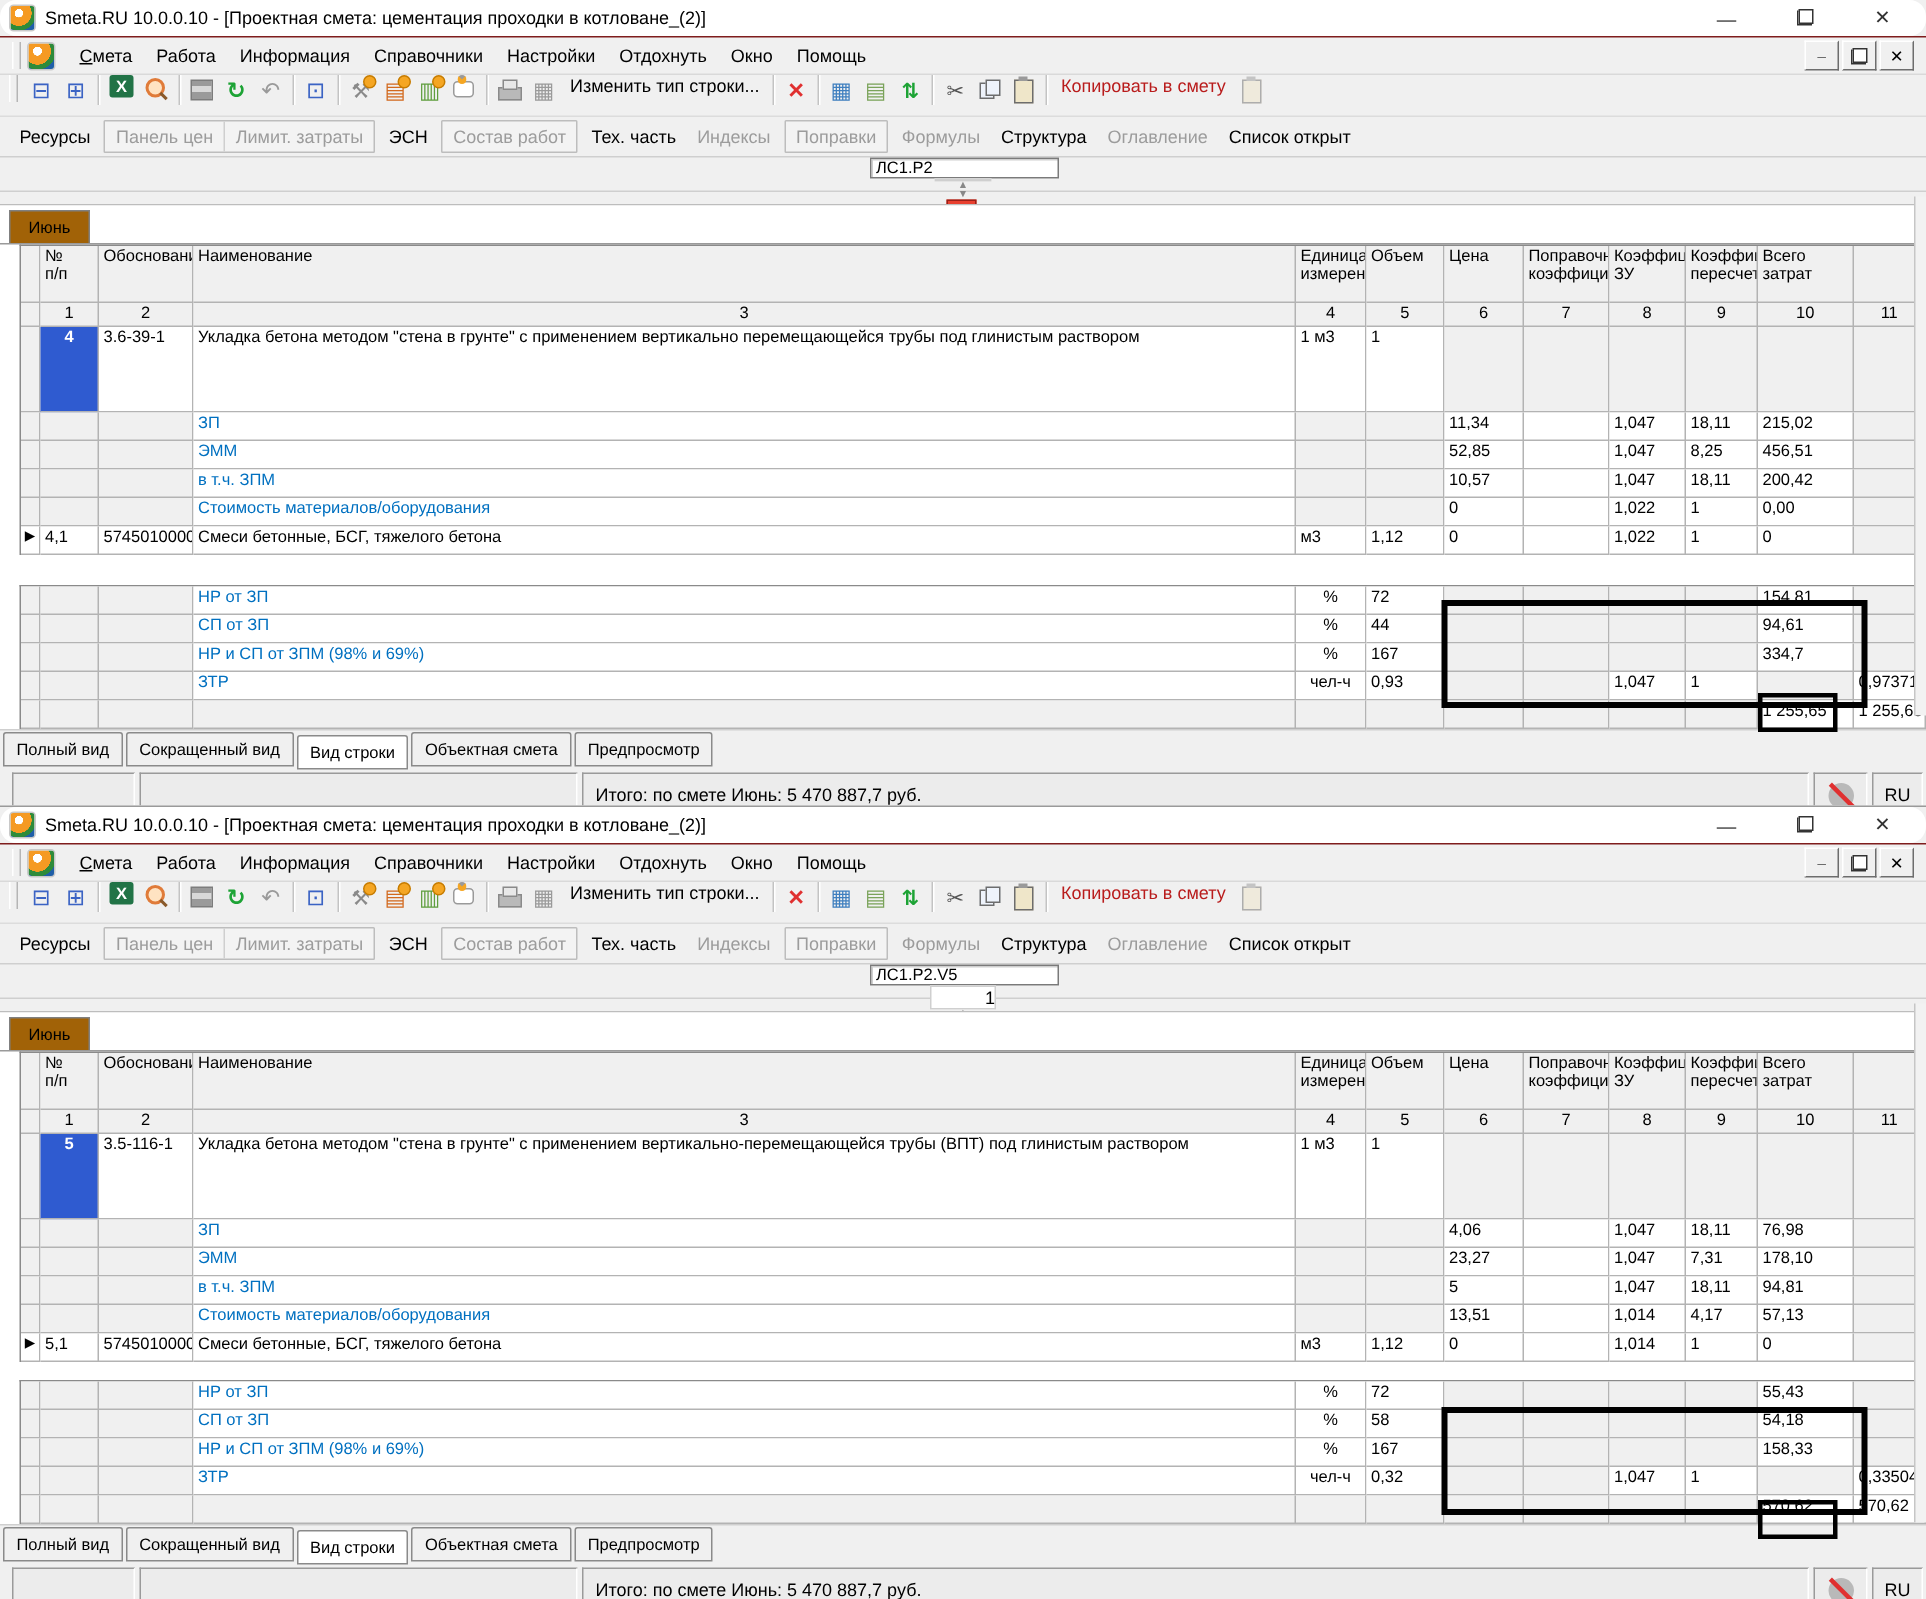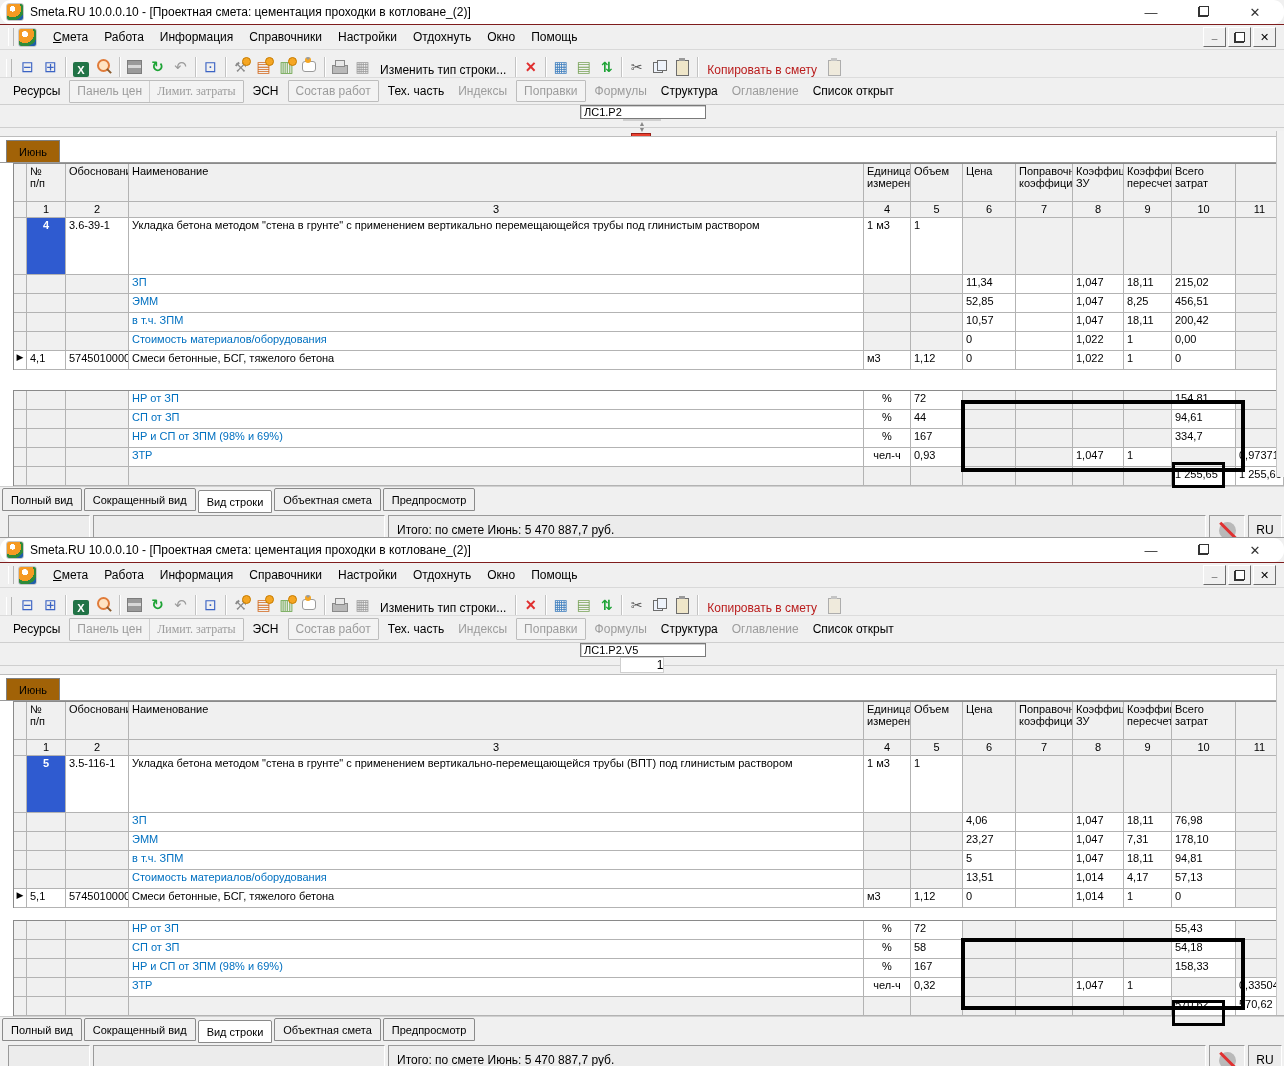--- a/index.html
+++ b/index.html
@@ -31,21 +31,21 @@
   .appico.small{width:17px;height:17px;margin-right:8px;}
   .menu-item{font-size:12px;padding:2px 8px;white-space:nowrap;}
   .menu-item.first u{text-decoration:underline;}
   .mdi-btns{margin-left:auto;display:flex;gap:2px;padding-right:4px;}
   .mdi-btn{width:21px;height:18px;background:#f0f0f0;border:1px solid;border-color:#fff #6d6d6d #6d6d6d #fff;
            display:flex;align-items:center;justify-content:center;font-size:10px;font-weight:bold;}
   .g-min2::before{content:"_";position:relative;top:-3px;}
   .g-close2::before{content:"✕";font-size:11px;}
 
   
-  .toolbar{height:27px;display:flex;align-items:flex-end;padding:0 2px;border-bottom:1px solid #dcdcdc;white-space:nowrap;}
+  .toolbar{height:27px;display:flex;align-items:flex-start;padding:0 2px;border-bottom:1px solid #dcdcdc;white-space:nowrap;}
   .tsep{width:1px;height:20px;background:#c3c3c3;margin:0 3px;box-shadow:1px 0 0 #fff;}
   .ic{width:21px;height:20px;display:inline-flex;align-items:center;justify-content:center;font-size:14px;margin:0 1px;position:relative;}
   .ic-tree1::before{content:"⊟";color:#3b63c4;font-size:15px;}
   .ic-tree2::before{content:"⊞";color:#3b63c4;font-size:15px;}
   .ic-excel{background:#217346;color:#fff;font-weight:bold;font-size:11px;width:16px;height:15px;border-radius:2px;margin:0 4px;}
   .ic-excel::before{content:"X";}
   .ic-search::before{content:"";width:9px;height:9px;border:2px solid #e07b39;border-radius:50%;position:absolute;left:3px;top:2px;background:#ffe3c2;}
   .ic-search::after{content:"";width:6px;height:2px;background:#8a5a2b;position:absolute;left:12px;top:13px;transform:rotate(45deg);}
   .ic-save::before{content:"";width:13px;height:12px;background:linear-gradient(#9a9a9a 0 30%,#d8d8d8 30% 60%,#9a9a9a 60%);border:1px solid #7c7c7c;}
   .ic-refresh::before{content:"↻";color:#1da335;font-weight:bold;font-size:15px;}
@@ -71,21 +71,21 @@
   .ic-paste::before{content:"";position:absolute;left:4px;top:3px;width:11px;height:14px;border:1px solid #6d6d6d;background:#efe6c9;}
   .ic-paste::after{content:"";position:absolute;left:7px;top:1px;width:6px;height:3px;background:#9a9a9a;}
   .tool-label{font-size:12px;padding:0 6px;}
   .tool-label.dis{color:#b91c1c;}
 
   
   .tabbar{height:26px;display:flex;align-items:center;padding:0 6px;border-bottom:1px solid #cfcfcf;white-space:nowrap;}
   .vtab{font-size:12px;padding:3px 7px;color:#000;}
   .vtab.dis{color:#9c9c9c;}
   .vgroup{display:flex;border:1px solid #bdbdbd;border-radius:1px;margin:0 2px;background:#f3f3f3;}
-  .vgroup .vtab + .vtab{border-left:1px solid #cfcfcf;font-family:Liberation Serif, serif;}
+  .vgroup .vtab + .vtab{border-left:1px solid #cfcfcf;}
 
   
   .docrow{height:22px;display:flex;align-items:center;border-bottom:1px solid #cfcfcf;flex-direction:column;}
   .doc-input{width:118px;height:16px;border:1px solid #7a7a7a;box-shadow:inset 1px 1px 0 #cfcfcf;background:#fff;
              font-family:inherit;font-size:11px;padding:0 3px;margin-left:2px;}
   .doc-gap{width:56px;height:20px;background:#ececec;border-right:1px solid #cfcfcf;margin-left:2px;}
   .doc-edit{flex:1;height:20px;background:#fff;border:1px solid #cfcfcf;display:flex;align-items:center;padding-left:36px;font-size:12px;}
   .spin{width:14px;display:flex;flex-direction:column;align-items:center;color:#888;font-size:7px;line-height:6px;margin:0 3px;}
   .doc-close{width:18px;height:16px;background:#e8402f;color:#fff;font-weight:bold;font-size:11px;
              display:flex;align-items:center;justify-content:center;border:1px solid #9a2018;margin-right:3px;}

